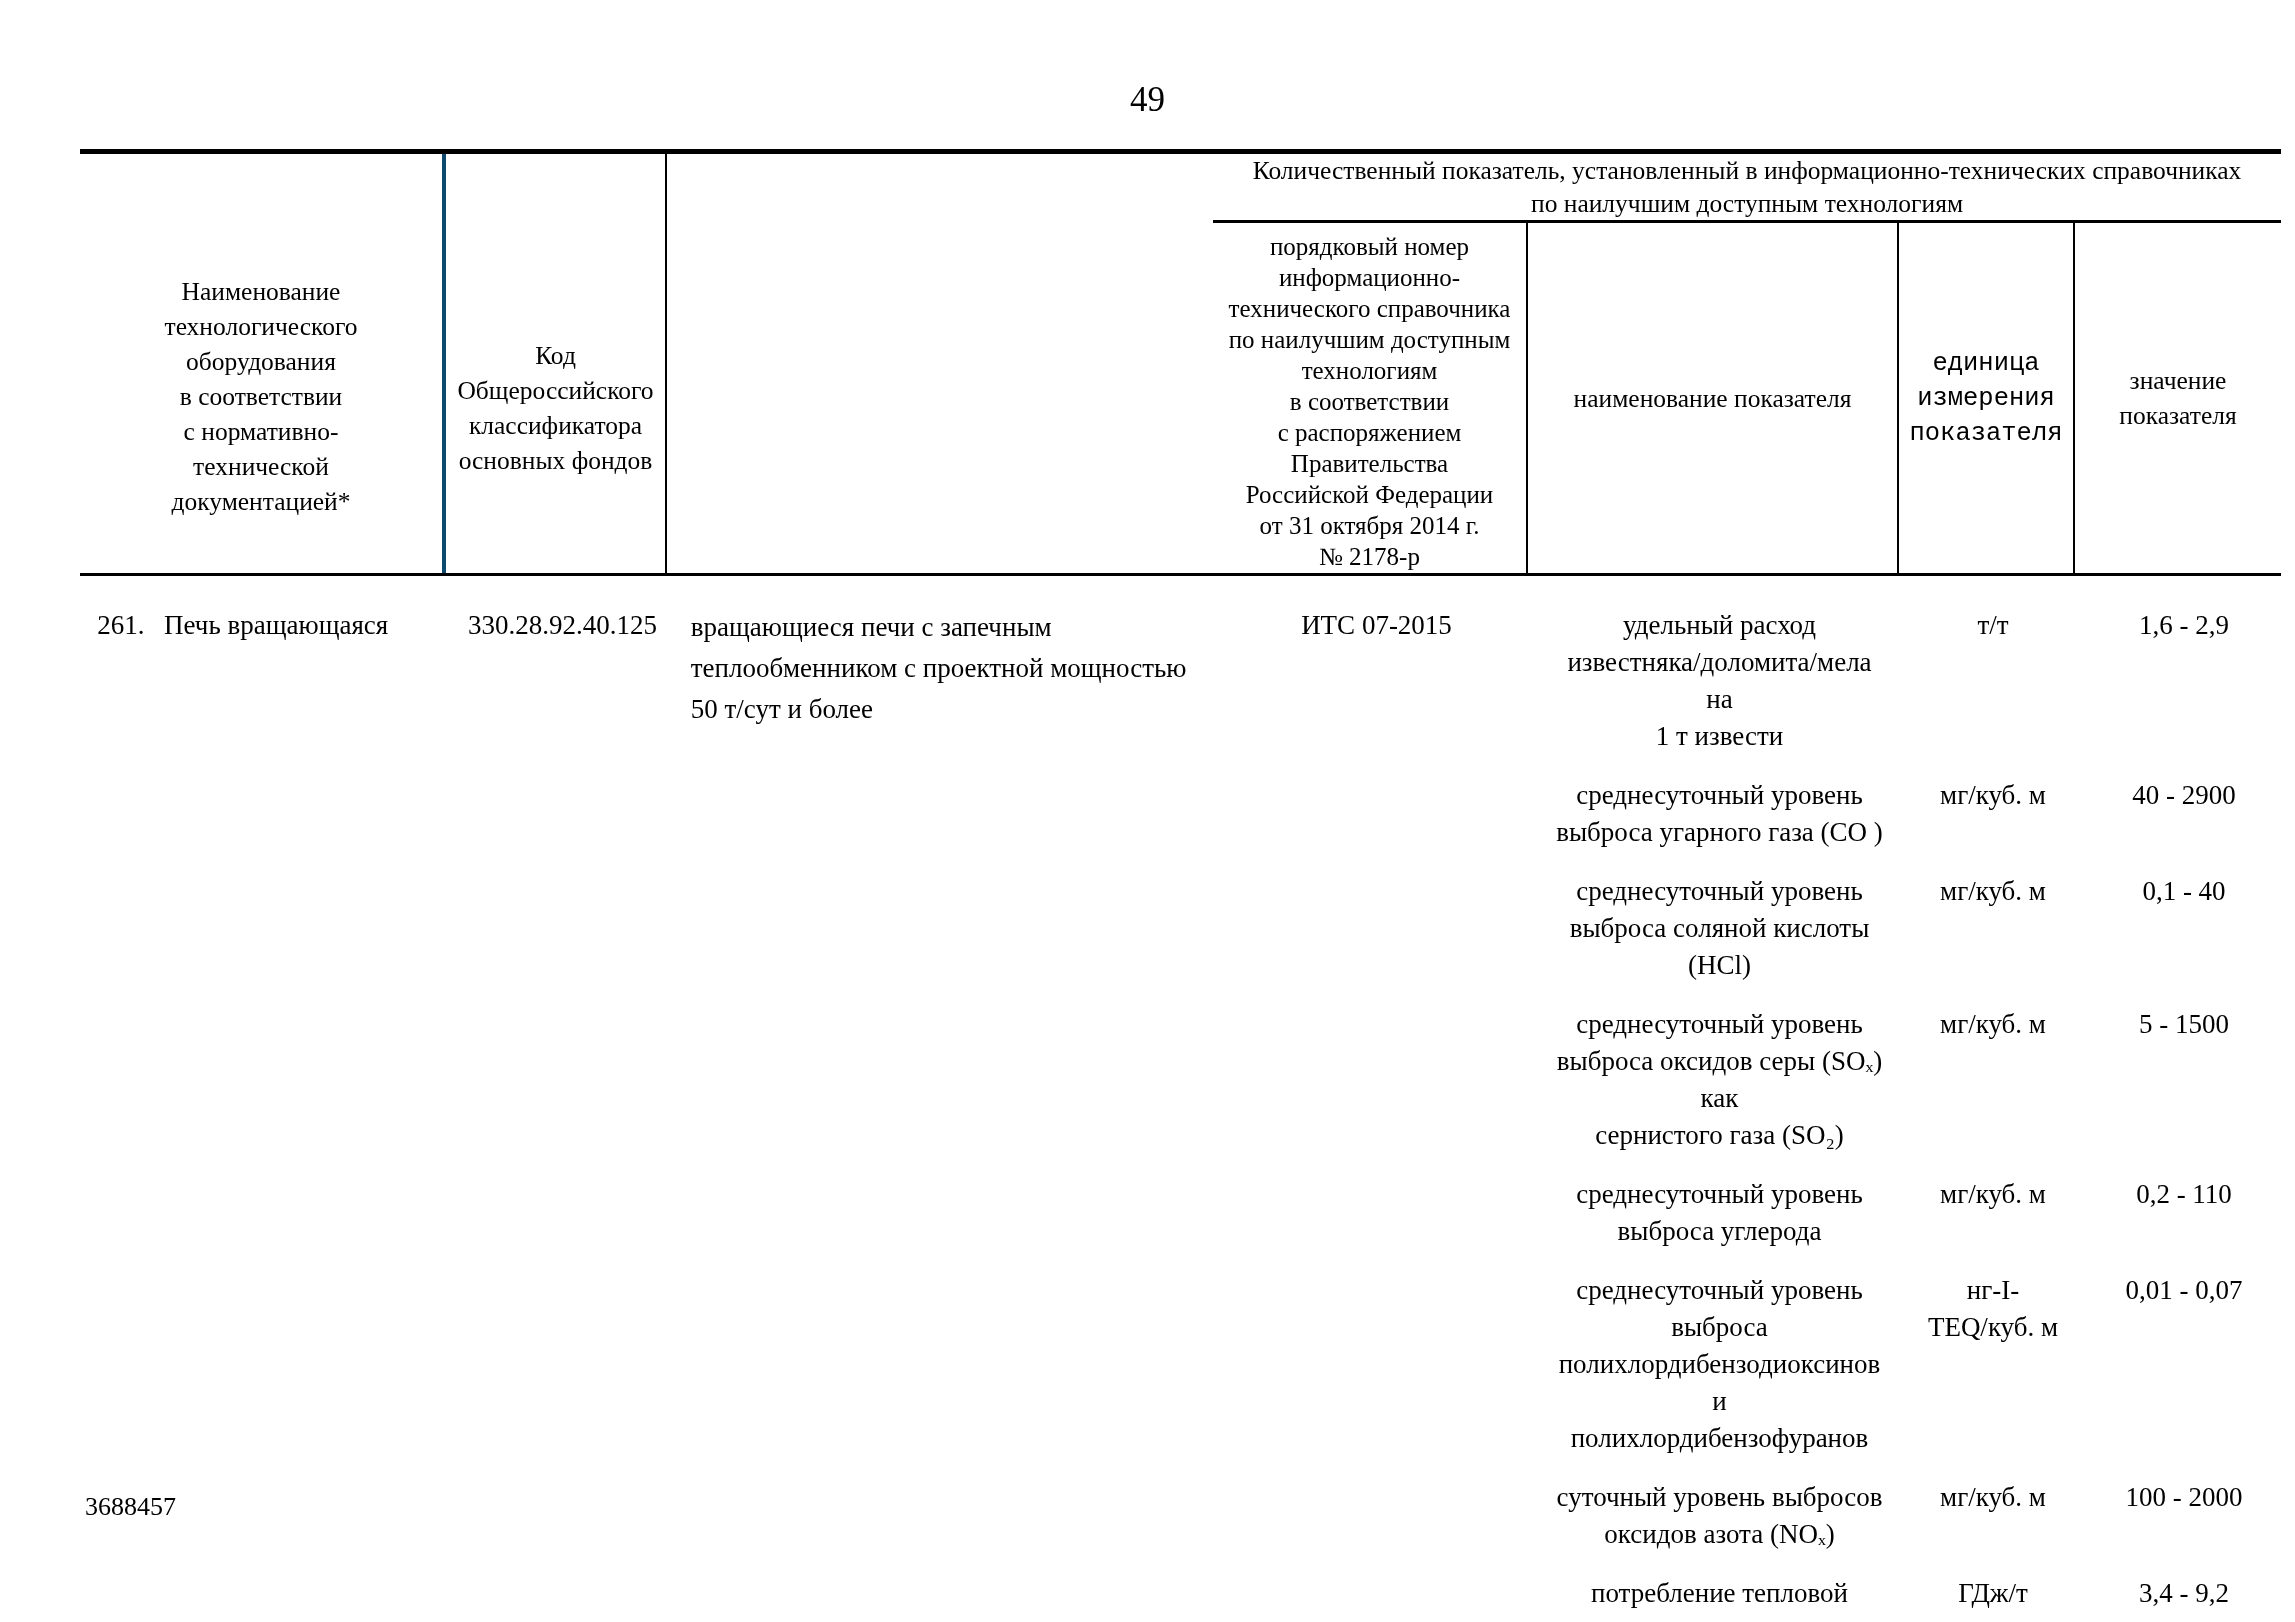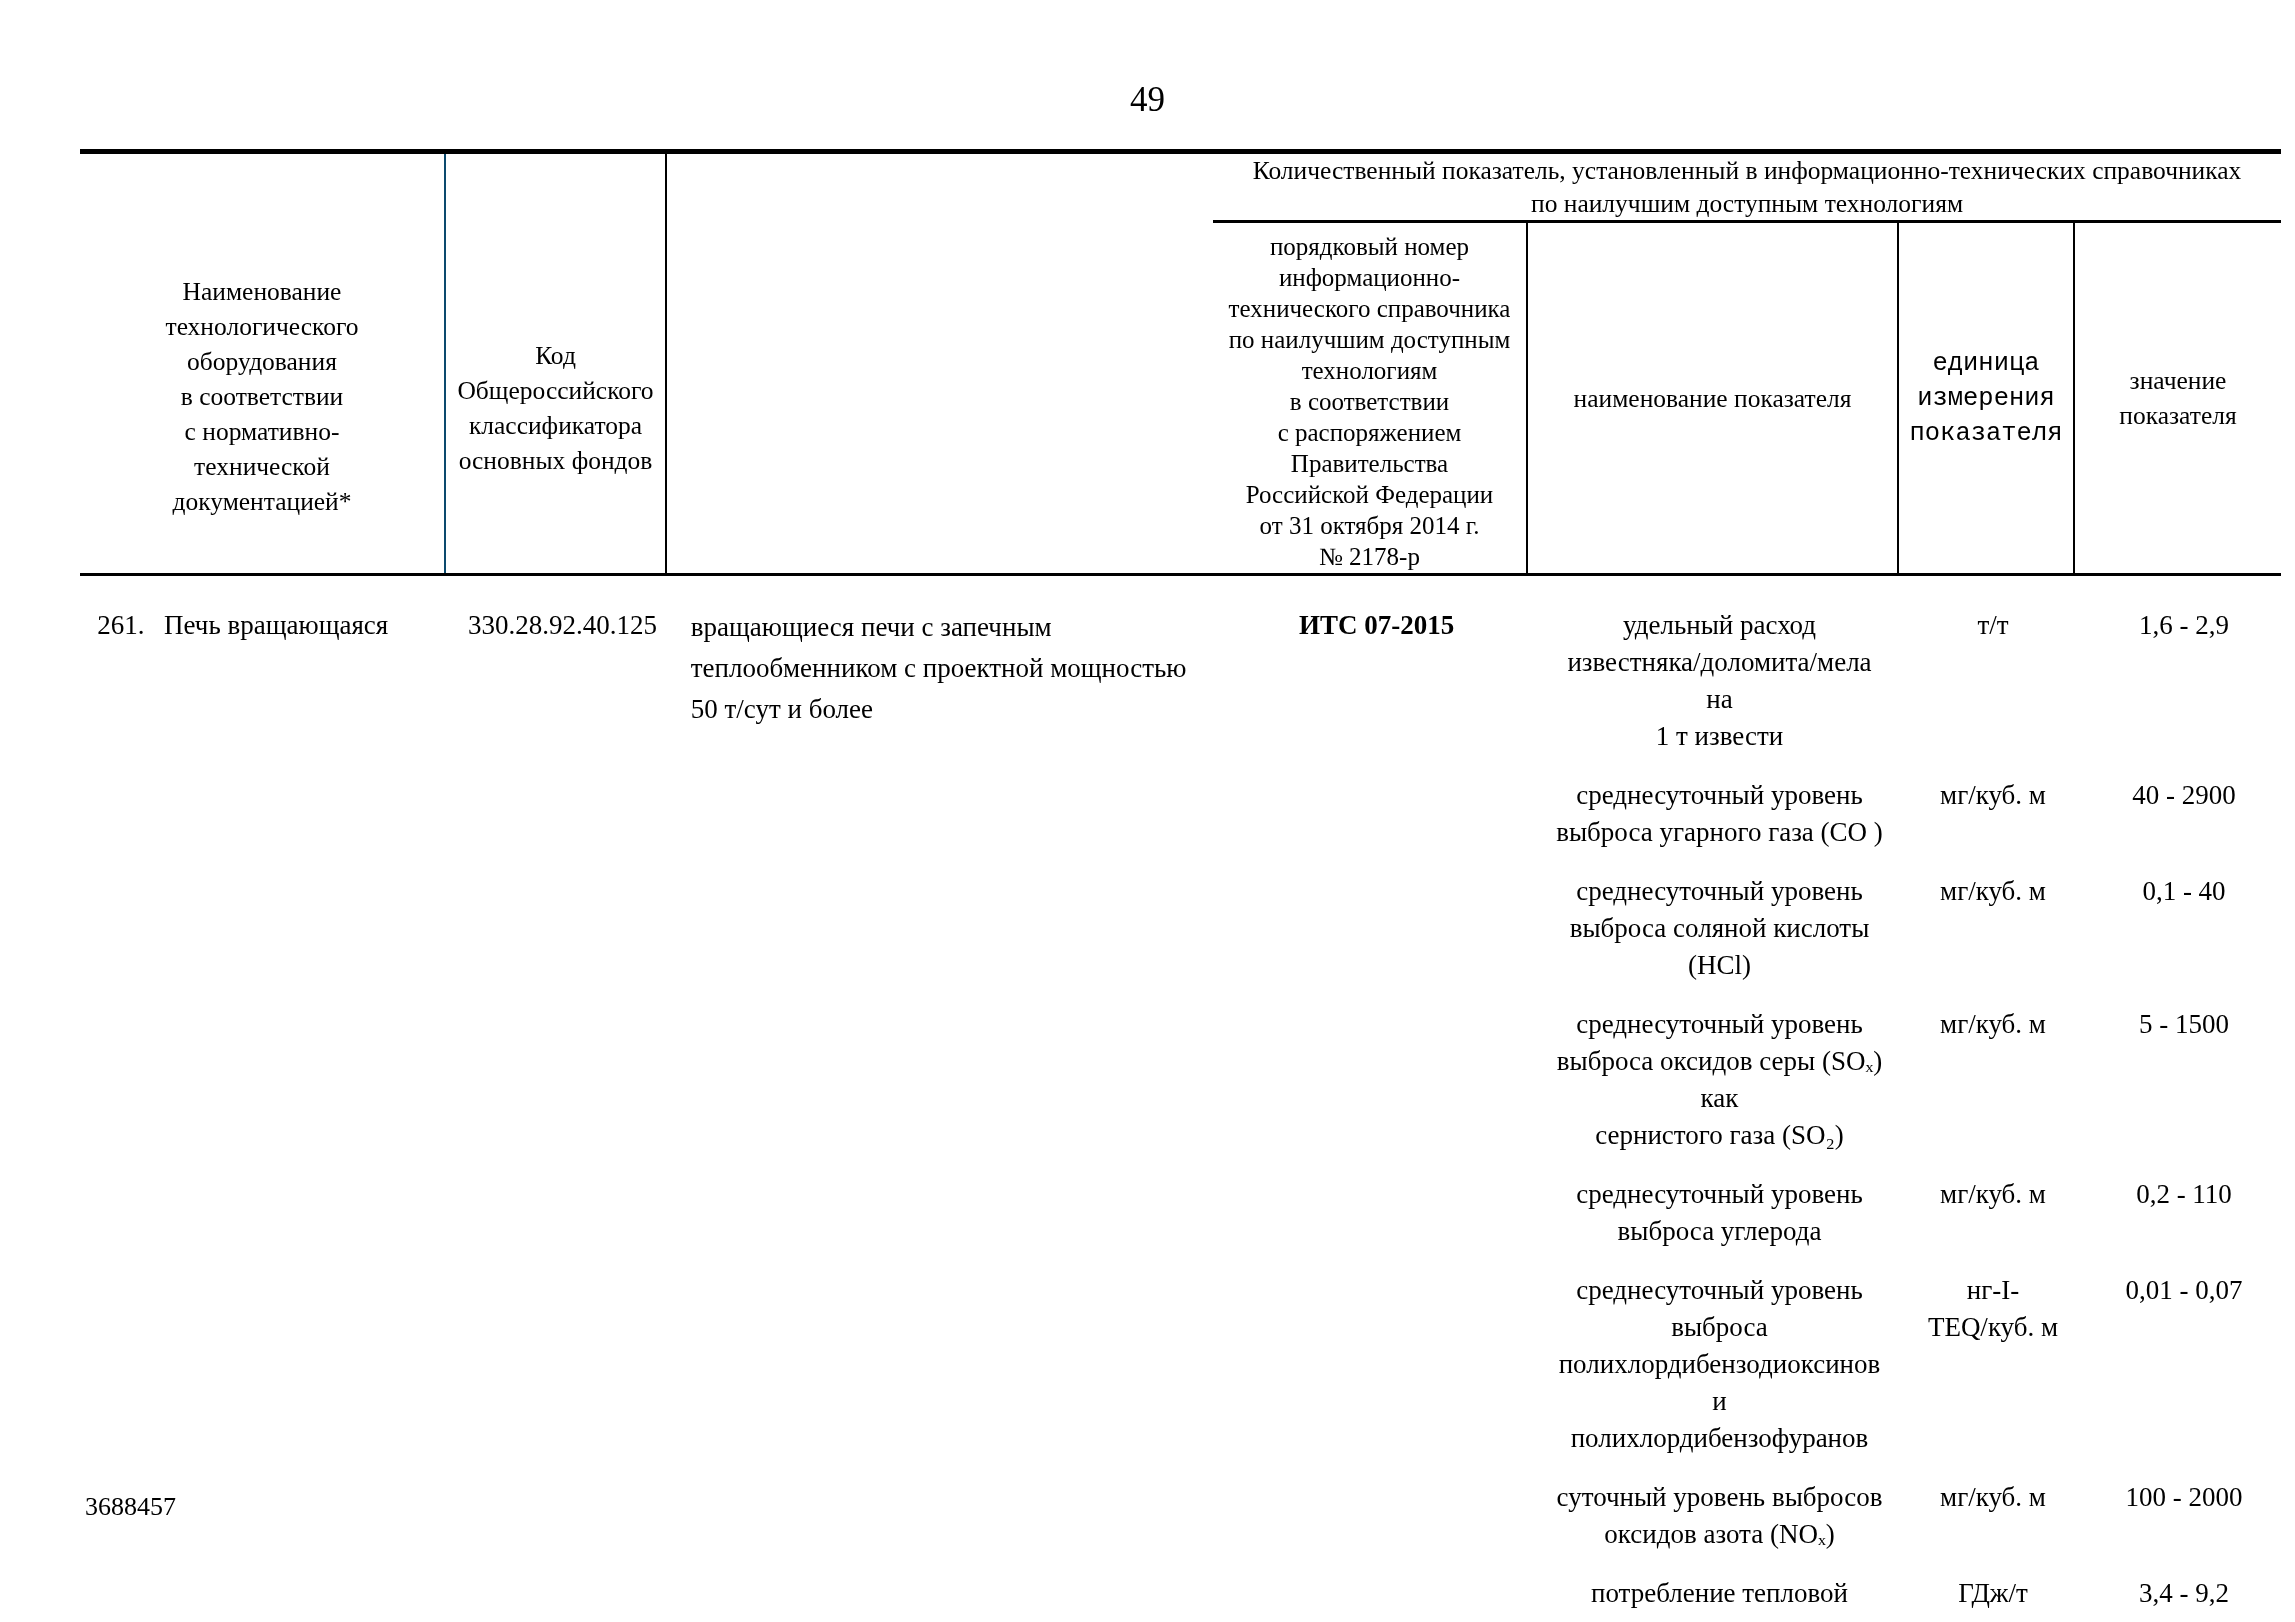--- a/index.html
+++ b/index.html
@@ -42,21 +42,21 @@
     line-height: 35px;
   }
   .hcell {
     box-sizing: border-box;
     display: flex;
     align-items: center;
     justify-content: center;
     text-align: center;
     white-space: pre-line;
   }
-  .hc1 { grid-column: 1; grid-row: 1 / 3; border-right: 2px solid #0c4a6e; padding-top: 65px; }
+  .hc1 { grid-column: 1; grid-row: 1 / 3; border-right: 4px solid #0c4a6e; padding-top: 65px; }
   .hc2 { grid-column: 2; grid-row: 1 / 3; border-right: 2px solid #000; padding-top: 89px; }
   .hc3 { grid-column: 3; grid-row: 1 / 3; border-right: 2px solid #000; padding-top: 65px; }
   .hgroup {
     grid-column: 4 / 8;
     grid-row: 1;
     border-bottom: 3.3px solid #000;
     line-height: 33px;
     align-items: center;
   }
   .hc4 { grid-column: 4; grid-row: 2; border-right: 2px solid #000;
@@ -81,21 +81,21 @@
   .col1 {
     grid-column: 1; grid-row: 1;
     display: flex;
     gap: 19.6px;
     padding-left: 5.2px;
     line-height: 37px;
     white-space: normal;
   }
   .col2 { grid-column: 2; grid-row: 1; text-align: center; line-height: 37px; }
   .col3 { grid-column: 3; grid-row: 1; padding-left: 11.8px; padding-right: 19.6px; line-height: 41px; }
-  .col4 { grid-column: 4; grid-row: 1; text-align: center; line-height: 37px; font-weight: bold; }
+  .col4 { grid-column: 4; grid-row: 1; text-align: center; line-height: 37px; }
   .ind-name  { grid-column: 5; text-align: center; line-height: 37px; padding: 0 13px; }
   .ind-unit  { grid-column: 6; text-align: center; line-height: 37px; }
   .ind-value { grid-column: 7; text-align: center; line-height: 37px; }
   .doc-number {
     position: absolute;
     left: 85px;
     top: 1491px;
     font-size: 26px;
     line-height: 31px;
   }

